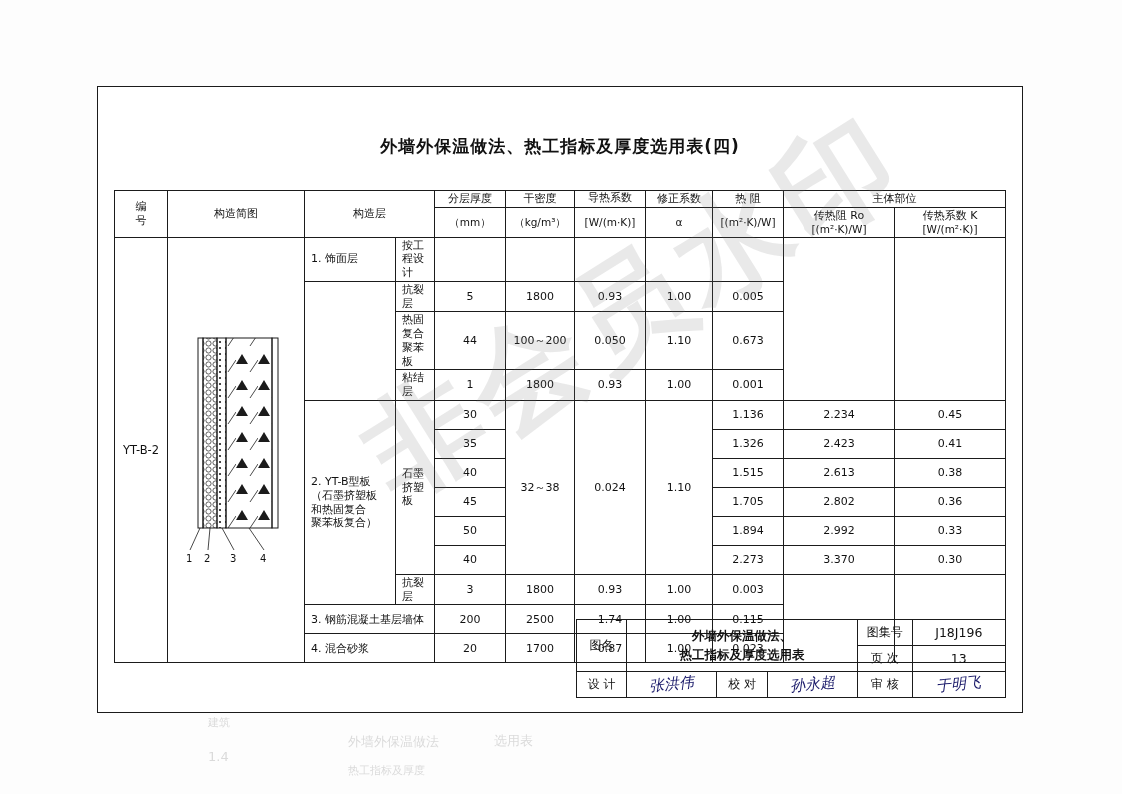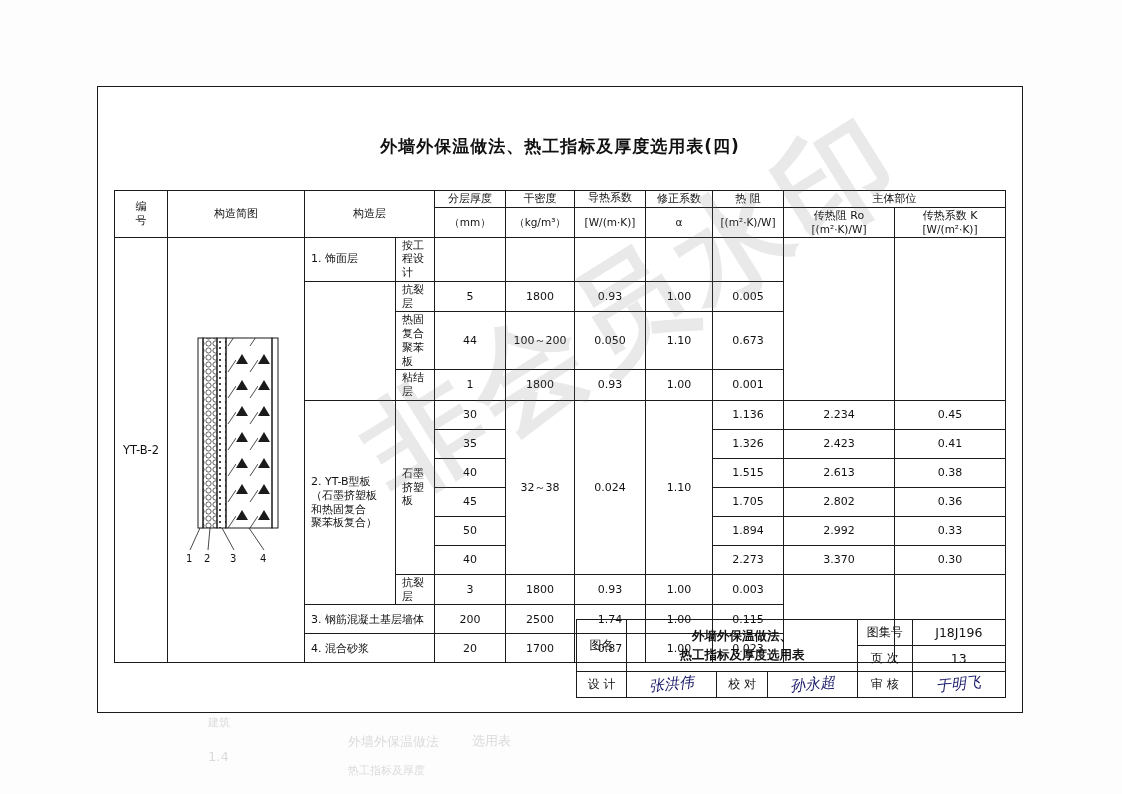--- a/index.html
+++ b/index.html
@@ -144,21 +144,21 @@
   .ghost {
     position: absolute;
     color: rgba(140,140,140,0.30);
     font-family: "DejaVu Sans", "Liberation Sans", sans-serif;
     font-size: 11px;
     white-space: nowrap;
   }
   .ghost.g1 { left: 110px; top: 628px; }
   .ghost.g2 { left: 110px; top: 662px; font-size: 13px;}
   .ghost.g3 { left: 250px; top: 646px; font-size: 13px;}
-  .ghost.g4 { left: 374px; top: 645px; font-size: 13px;}
+  .ghost.g4 { left: 396px; top: 645px; font-size: 13px;}
   .ghost.g5 { left: 250px; top: 668px; font-size: 11px; margin-top: 8px;}
 </style>
 </head>
 <body>
 
 <div id="page">
 
   <div class="page-frame">
 
     <div class="sheet-title">外墙外保温做法、热工指标及厚度选用表(四)</div>

